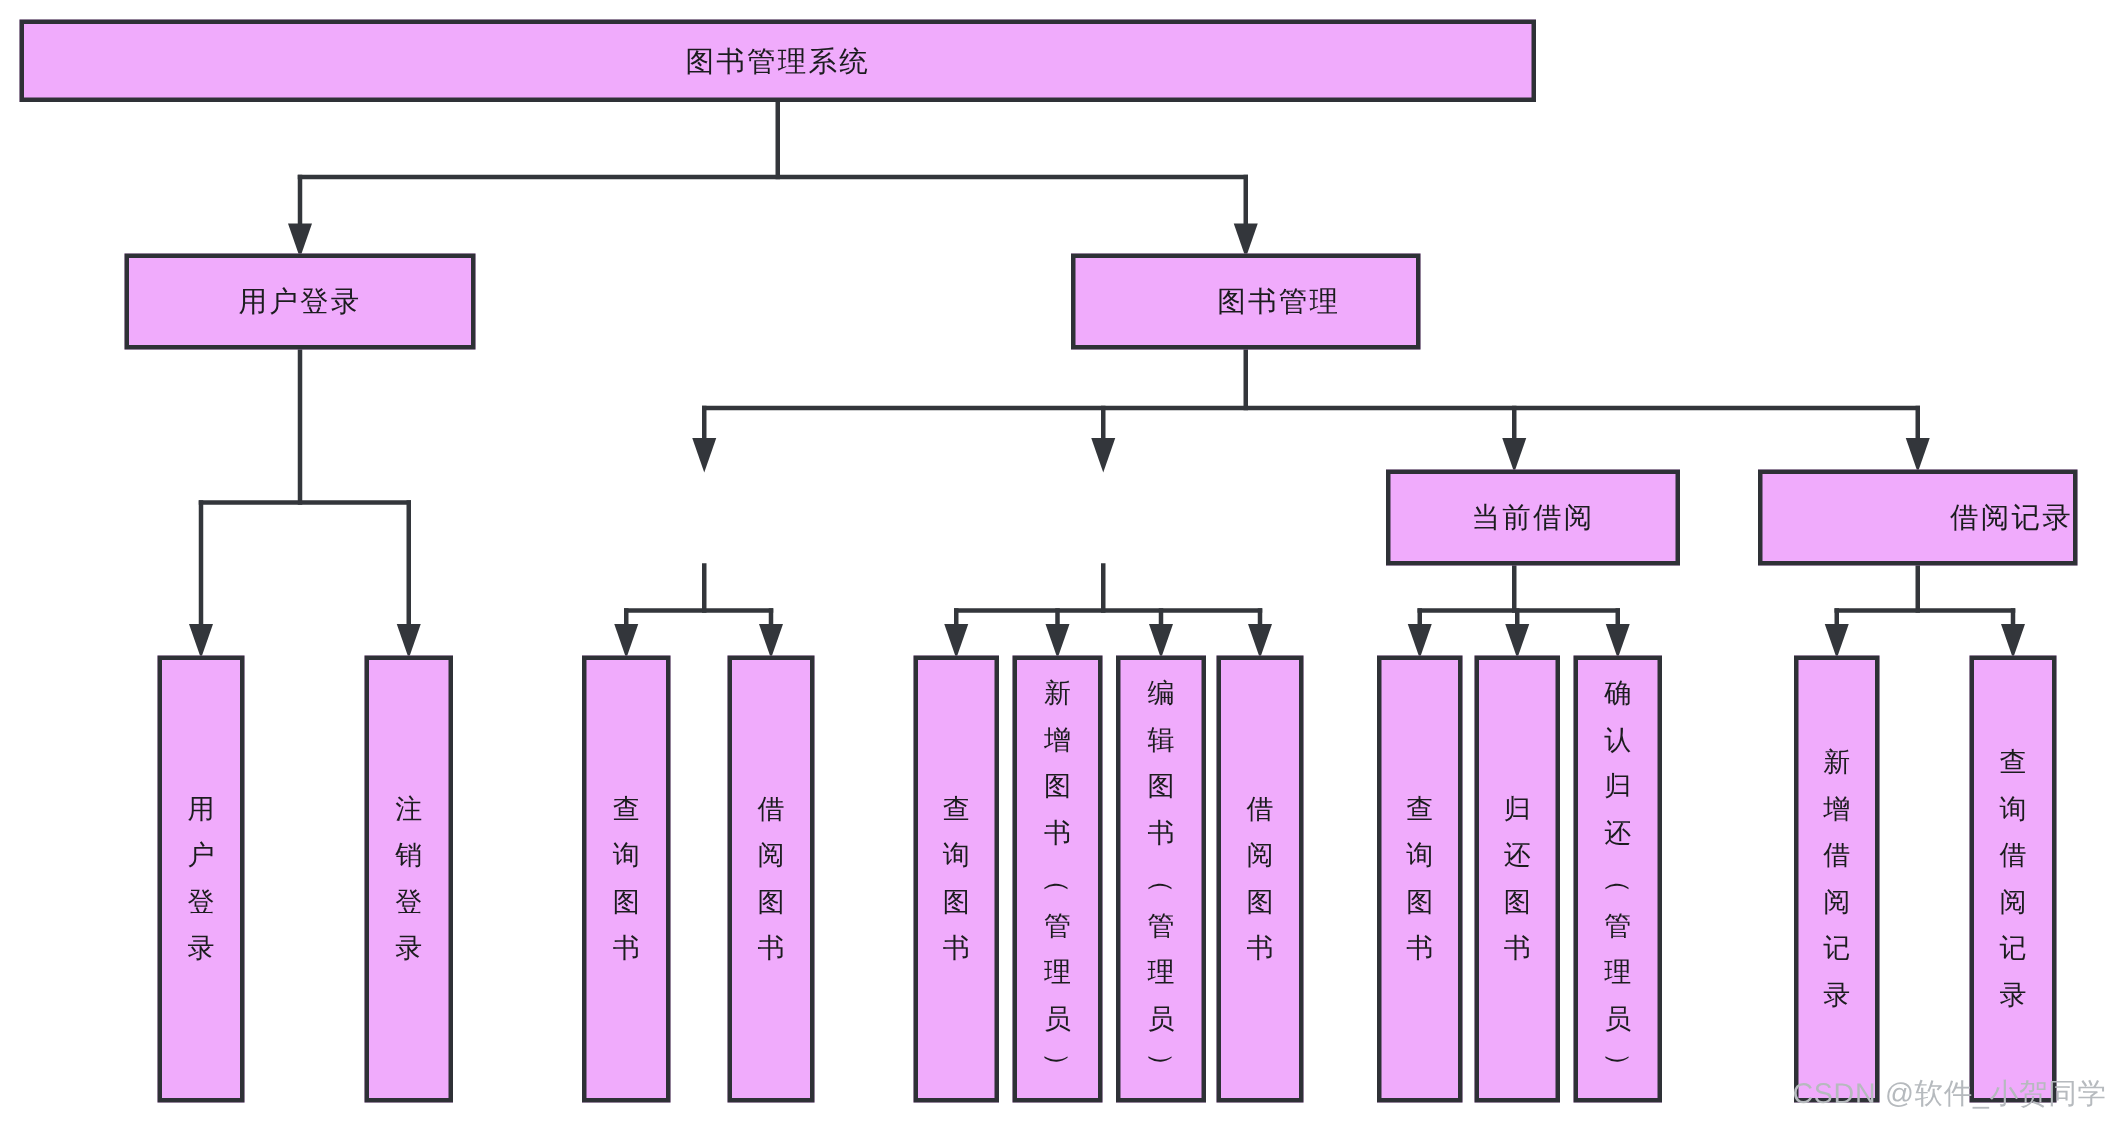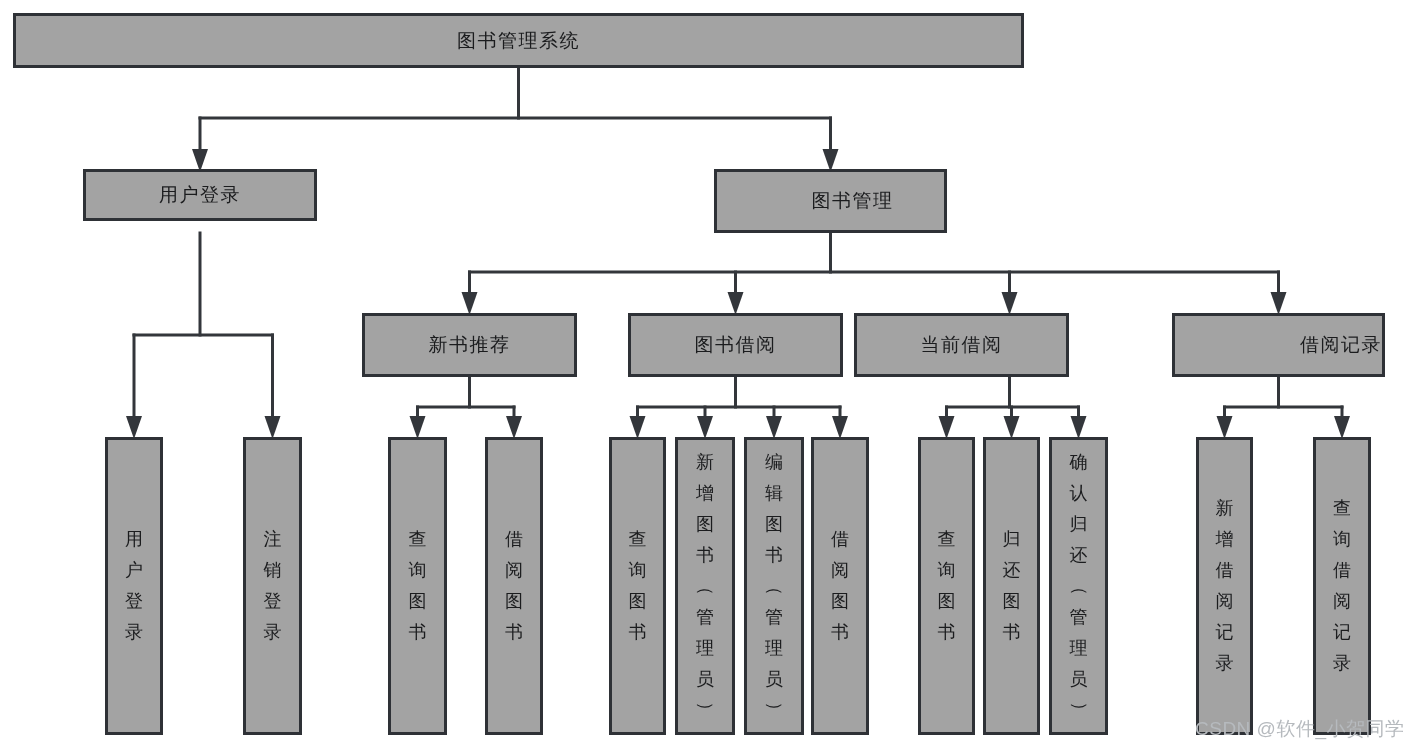--- a/index.html
+++ b/index.html
@@ -2,21 +2,21 @@
 <html><head>
 <meta charset="utf-8">
 <style>
   html,body{margin:0;padding:0;background:#ffffff;}
   .canvas{
     position:relative;width:1405px;height:747px;background:#ffffff;
     font-family:"Liberation Sans",sans-serif;overflow:hidden;
   }
   .connectors{position:absolute;left:0;top:0;z-index:1;}
   .node{
-    position:absolute;background:#a3a3a3;border:3px solid #2e3136;box-sizing:border-box;
+    position:absolute;background:#f0abfc;border:3px solid #2e3136;box-sizing:border-box;
     display:flex;align-items:center;justify-content:center;z-index:2;color:#1b1c1e;
   }
   .hnode .label{font-size:19px;letter-spacing:1.5px;white-space:nowrap;}
   .vnode .label{
     display:flex;flex-direction:column;align-items:center;justify-content:center;
     height:100%;font-size:18px;
   }
   .vchar{display:block;height:31px;line-height:31px;text-align:center;}
   .vchar.rot{transform:rotate(90deg);}
   .watermark{
@@ -81,34 +81,28 @@
       <line x1="1224.5" y1="407" x2="1224.5" y2="417" stroke="#33363b" stroke-width="3" stroke-linecap="square"></line>
       <polygon points="1216.5,416 1232.5,416 1224.5,439" fill="#33363b"></polygon>
       <line x1="1342" y1="407" x2="1342" y2="417" stroke="#33363b" stroke-width="3" stroke-linecap="square"></line>
       <polygon points="1334,416 1350,416 1342,439" fill="#33363b"></polygon>
     </svg>
 
   <div class="node hnode" style="left: 13px; top: 13px; width: 1011px; height: 55px; border-color: rgb(46, 49, 54); color: rgb(27, 28, 30);">
     <span class="label">图书管理系统</span>
   </div>
 
-  <div class="node hnode" style="left: 83px; top: 169px; width: 234px; height: 52px; border-color: rgb(46, 49, 54); color: rgb(27, 28, 30);">
+  <div class="node hnode" style="left: 83px; top: 169px; width: 234px; height: 64px; border-color: rgb(46, 49, 54); color: rgb(27, 28, 30);">
     <span class="label">用户登录</span>
   </div>
   <div class="node hnode" style="left: 714px; top: 169px; width: 233px; height: 64px; border-color: rgb(46, 49, 54); color: rgb(27, 28, 30); padding-left: 44px;">
     <span class="label">图书管理</span>
   </div>
 
-  <div class="node hnode" style="left: 362px; top: 313px; width: 215px; height: 64px; border-color: rgb(46, 49, 54); color: rgb(27, 28, 30);">
-    <span class="label">新书推荐</span>
-  </div>
-  <div class="node hnode" style="left: 628px; top: 313px; width: 215px; height: 64px; border-color: rgb(46, 49, 54); color: rgb(27, 28, 30);">
-    <span class="label">图书借阅</span>
-  </div>
-  <div class="node hnode" style="left: 854px; top: 313px; width: 215px; height: 64px; border-color: rgb(46, 49, 54); color: rgb(27, 28, 30);">
+  <div class="node hnode" style="left: 924px; top: 313px; width: 196px; height: 64px; border-color: rgb(46, 49, 54); color: rgb(27, 28, 30);">
     <span class="label">当前借阅</span>
   </div>
   <div class="node hnode" style="left: 1172px; top: 313px; width: 213px; height: 64px; border-color: rgb(46, 49, 54); color: rgb(27, 28, 30); justify-content: flex-end;">
     <span class="label">借阅记录</span>
   </div>
 
   <div class="node vnode" style="left: 105px; top: 437px; width: 58px; height: 298px; border-color: rgb(46, 49, 54); color: rgb(27, 28, 30);">
     <span class="label">
         <span class="vchar">用</span>
         <span class="vchar">户</span>

